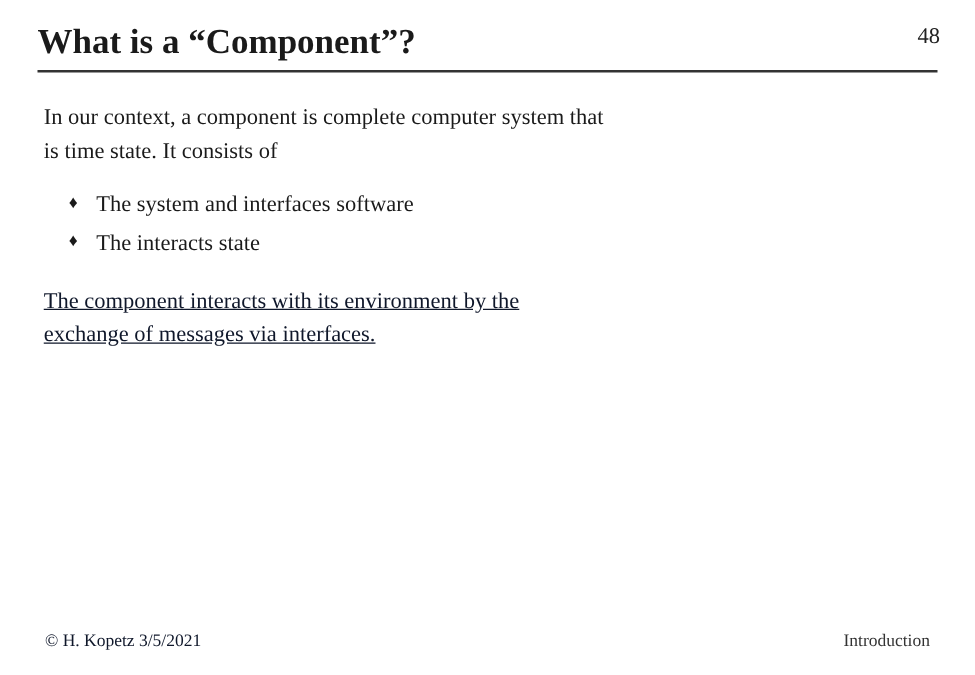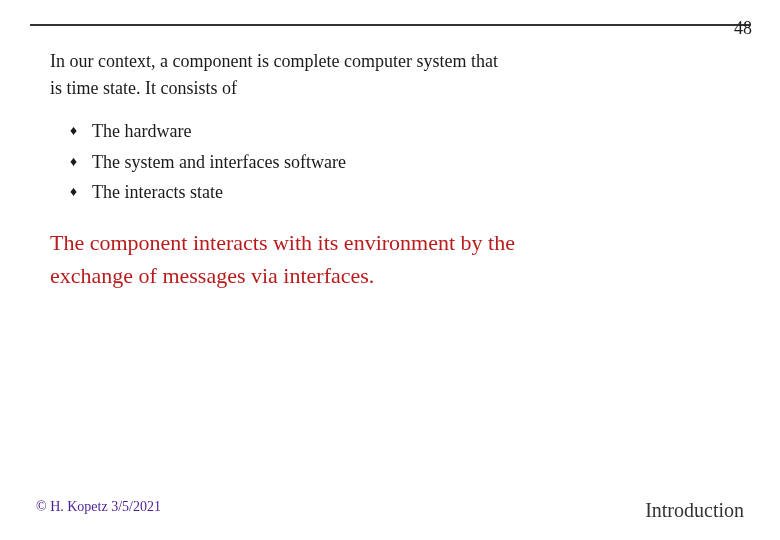--- a/index.html
+++ b/index.html
@@ -46,21 +46,21 @@
     }
 
     .title-divider {
       margin-top: 6px;
       border: none;
       border-top: 2px solid #333;
       width: 100%;
     }
 
     .content-area {
-      padding: 22px 40px 0 50px;
+      padding: 22px 40px 0 35px;
     }
 
     .intro-text {
       font-size: 18px;
       color: #1a1a1a;
       line-height: 1.5;
       margin-bottom: 14px;
     }
 
     .bullet-list {
@@ -81,66 +81,65 @@
       content: '♦';
       position: absolute;
       left: 0;
       top: 0;
       color: #1a1a1a;
       font-size: 14px;
       top: 3px;
     }
 
     .conclusion-text {
-      font-size: 22px;
-      color: #b91c1c;
+      font-size: 18px;
+      color: #0f172a;
       line-height: 1.5;
+      text-decoration: underline;
     }
 
     .footer {
       position: absolute;
       bottom: 18px;
       left: 0;
       right: 0;
       display: flex;
       justify-content: space-between;
       padding: 0 36px;
     }
 
     .footer-left {
       font-size: 14px;
-      color: #4c1d95;
+      color: #0f172a;
     }
 
     .footer-right {
-      font-size: 20px;
+      font-size: 14px;
       color: #333;
     }
   </style>
 </head>
 <body>
 
 <div class="slide">
 
   <div class="slide-number">48</div>
 
   <div class="title-area">
+    <div class="title">What is a “Component”?</div>
     <hr class="title-divider">
   </div>
 
   <div class="content-area">
     <p class="intro-text">
       <span>In our context, a component is complete computer system that</span><br>
       <span>is time state.  It consists of</span>
     </p>
 
     <ul class="bullet-list">
-      <li>
-        <span>The hardware</span>
-      </li>
       <li>
         <span>The system and interfaces software</span>
       </li>
       <li>
         <span>The interacts state</span>
       </li>
     </ul>
 
     <p class="conclusion-text">
       <span>The component interacts with its environment by the</span><br>

